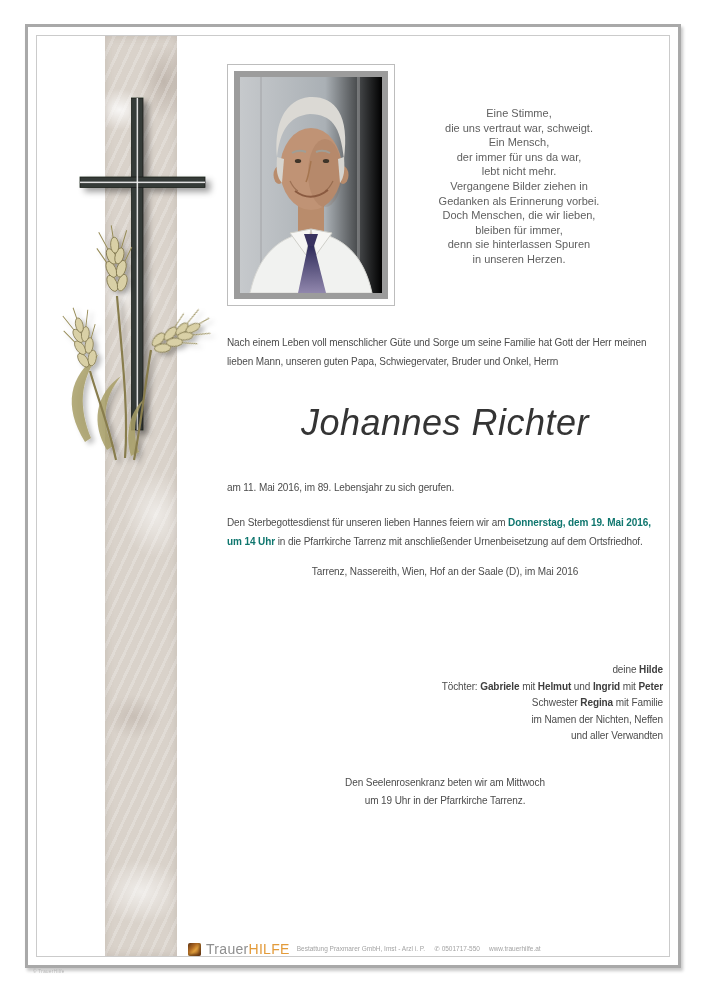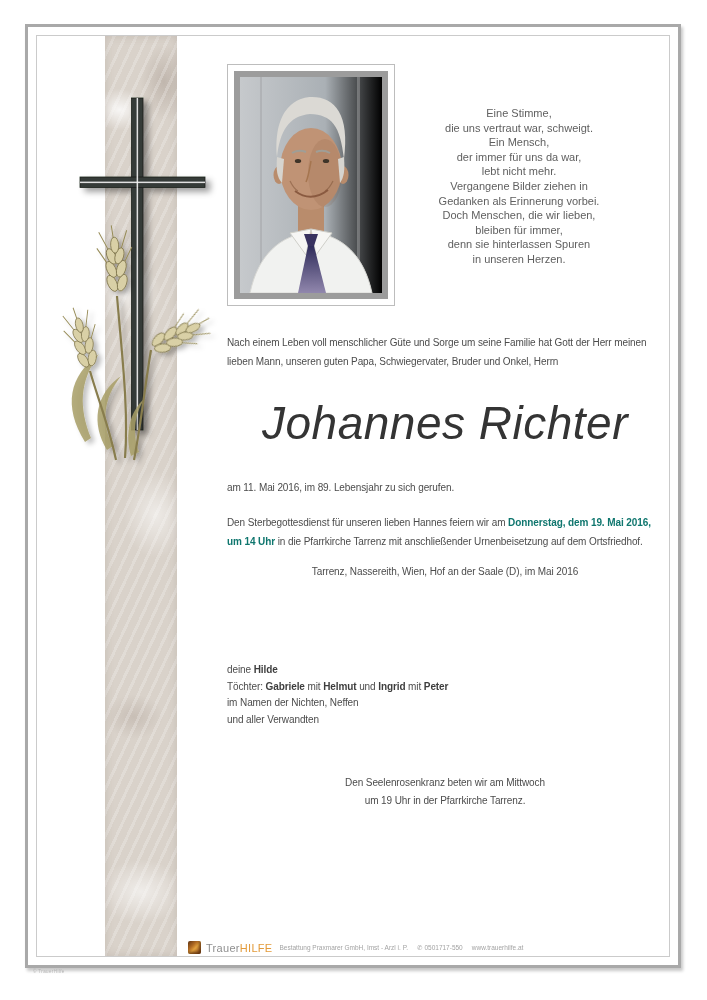--- a/index.html
+++ b/index.html
@@ -42,39 +42,39 @@
   .photo-inner svg{display:block;width:100%;height:100%;}
 
   .txt{color:#4c4c4c;font-size:10px;line-height:19px;letter-spacing:-0.1px;}
   .poem{
     position:absolute;left:351px;top:79px;width:280px;text-align:center;
     font-size:11px;line-height:14.6px;color:#606060;white-space:pre-line;
   }
   .intro{position:absolute;left:199px;top:306px;width:436px;}
   .name{
     position:absolute;left:199px;top:372px;width:436px;text-align:center;
-    font-style:italic;font-size:46px;line-height:48px;color:#343434;
+    font-style:italic;font-size:36px;line-height:48px;color:#343434;
     letter-spacing:.5px;font-weight:normal;
   }
   .death{position:absolute;left:199px;top:451px;width:436px;}
   .service{position:absolute;left:199px;top:486px;width:436px;}
   .service b{color:#0f766e;}
   .places{position:absolute;left:199px;top:535px;width:436px;text-align:center;}
   .liebe{position:absolute;left:199px;top:603px;width:436px;text-align:center;}
-  .family{position:absolute;left:199px;top:635px;width:436px;text-align:left;line-height:16.5px;}
+  .family{position:absolute;left:199px;top:635px;width:436px;text-align:right;line-height:16.5px;}
   .family b{color:#3e3e3e;}
   .rosary{position:absolute;left:199px;top:747px;width:436px;text-align:center;white-space:pre-line;line-height:18px;}
 
   .footer{position:absolute;left:160px;top:914px;display:flex;align-items:center;}
   .logo-box{
     width:13px;height:13px;border-radius:2px;flex:0 0 auto;
     background:linear-gradient(135deg,#5e3212 0%,#b06a22 35%,#e2a13e 55%,#8a4a1a 100%);
     box-shadow:inset -2px -2px 3px rgba(60,25,5,.6);
   }
-  .brand{font-size:11px;letter-spacing:.3px;margin-left:5px;white-space:nowrap;}
+  .brand{font-size:14px;letter-spacing:.3px;margin-left:5px;white-space:nowrap;}
   .brand-gray{color:#8f8f8f;}
   .brand-orange{color:#e39b3a;}
   .footer-info{display:flex;align-items:baseline;margin-left:7px;font-size:6.5px;color:#a3a3a3;white-space:nowrap;}
   .footer-info .sep{width:9px;}
   .phone-icon{margin-right:2px;}
   .copyright{position:absolute;left:33px;top:969px;font-size:4.5px;color:#b3b3b3;letter-spacing:.4px;}
 </style>
 </head>
 <body>
 
@@ -205,20 +205,21 @@
   <div class="death txt">am 11. Mai 2016, im 89. Lebensjahr zu sich gerufen.</div>
 
   <div class="service txt"><span>Den Sterbegottesdienst für unseren lieben Hannes feiern wir am </span><b>Donnerstag, dem 19. Mai 2016, um 14 Uhr</b><span> in die Pfarrkirche Tarrenz mit anschließender Urnenbeisetzung auf dem Ortsfriedhof.</span></div>
 
   <div class="places txt">Tarrenz, Nassereith, Wien, Hof an der Saale (D), im Mai 2016</div>
 
 
   <div class="family txt">
     <div><span>deine </span><b>Hilde</b></div>
     <div><span>Töchter: </span><b>Gabriele</b><span> mit </span><b>Helmut</b><span> und </span><b>Ingrid</b><span> mit </span><b>Peter</b></div>
+    <div><span>Schwester </span><b>Regina</b><span> mit Familie</span></div>
     <div>im Namen der Nichten, Neffen</div>
     <div>und aller Verwandten</div>
   </div>
 
   <div class="rosary txt">Den Seelenrosenkranz beten wir am Mittwoch
 um 19 Uhr in der Pfarrkirche Tarrenz.</div>
 
   <div class="footer">
     <div class="logo-box"></div>
     <div class="brand"><span class="brand-gray">Trauer</span><span class="brand-orange">HILFE</span></div>

